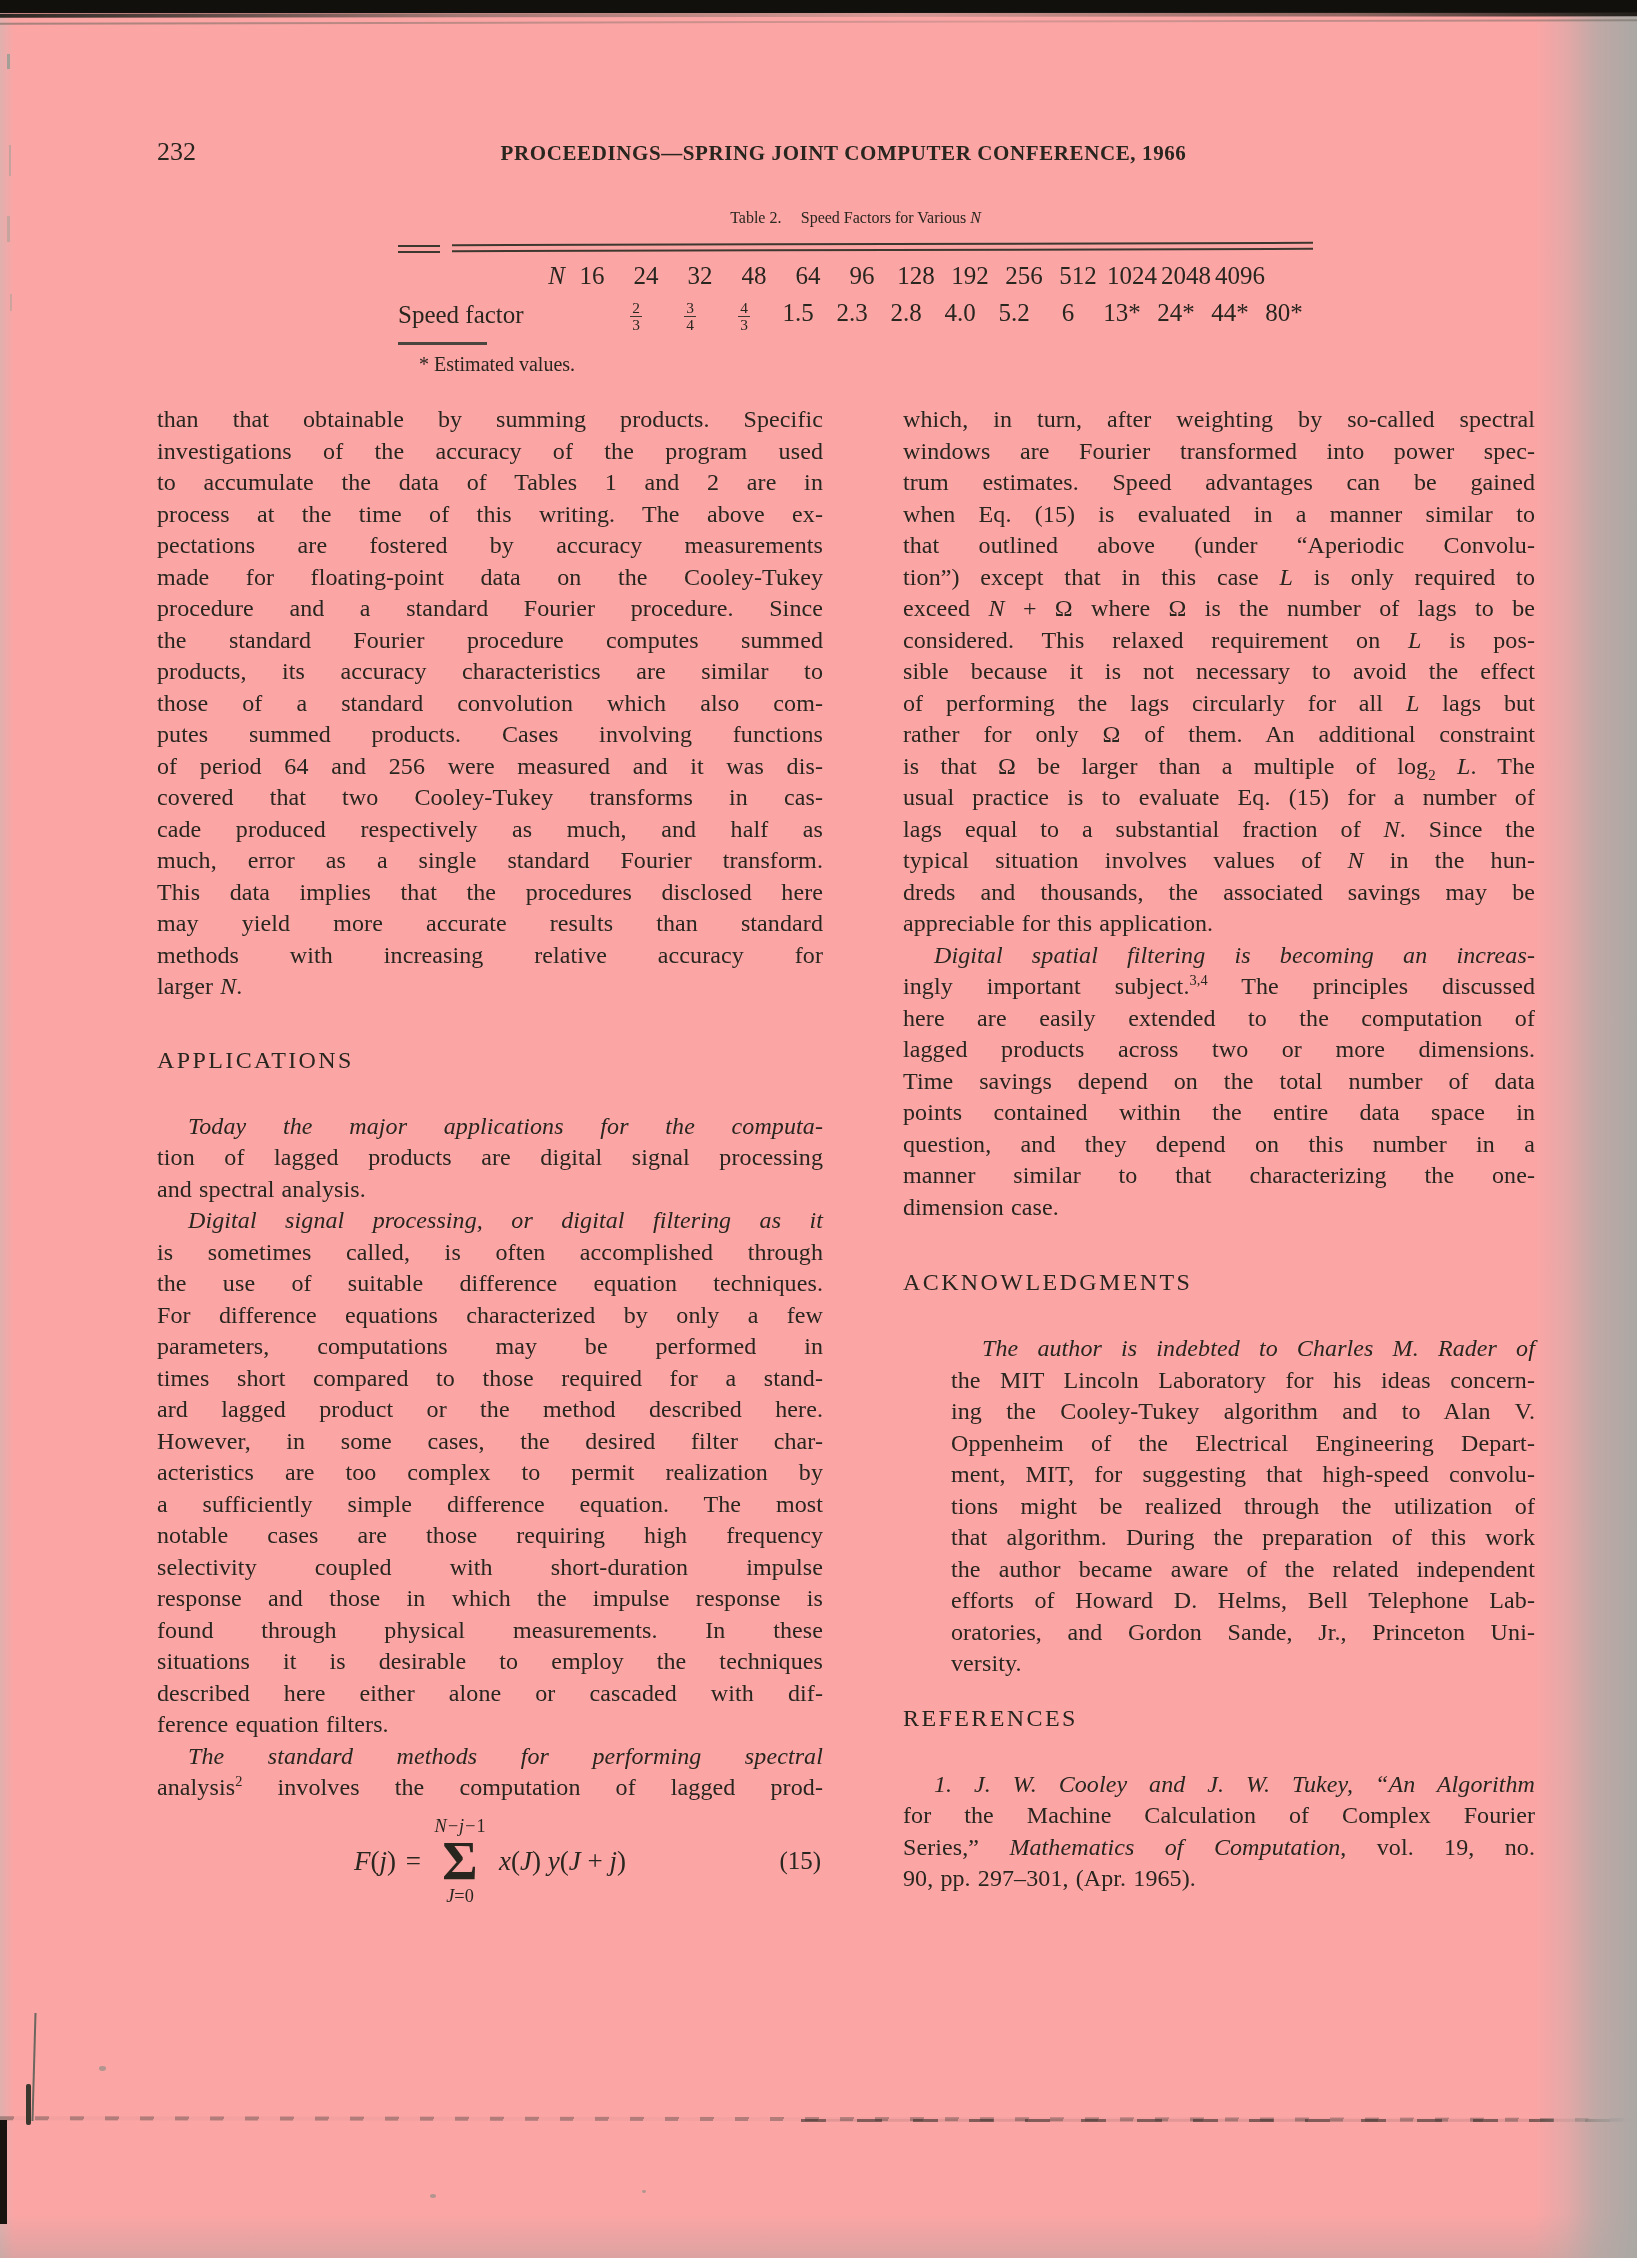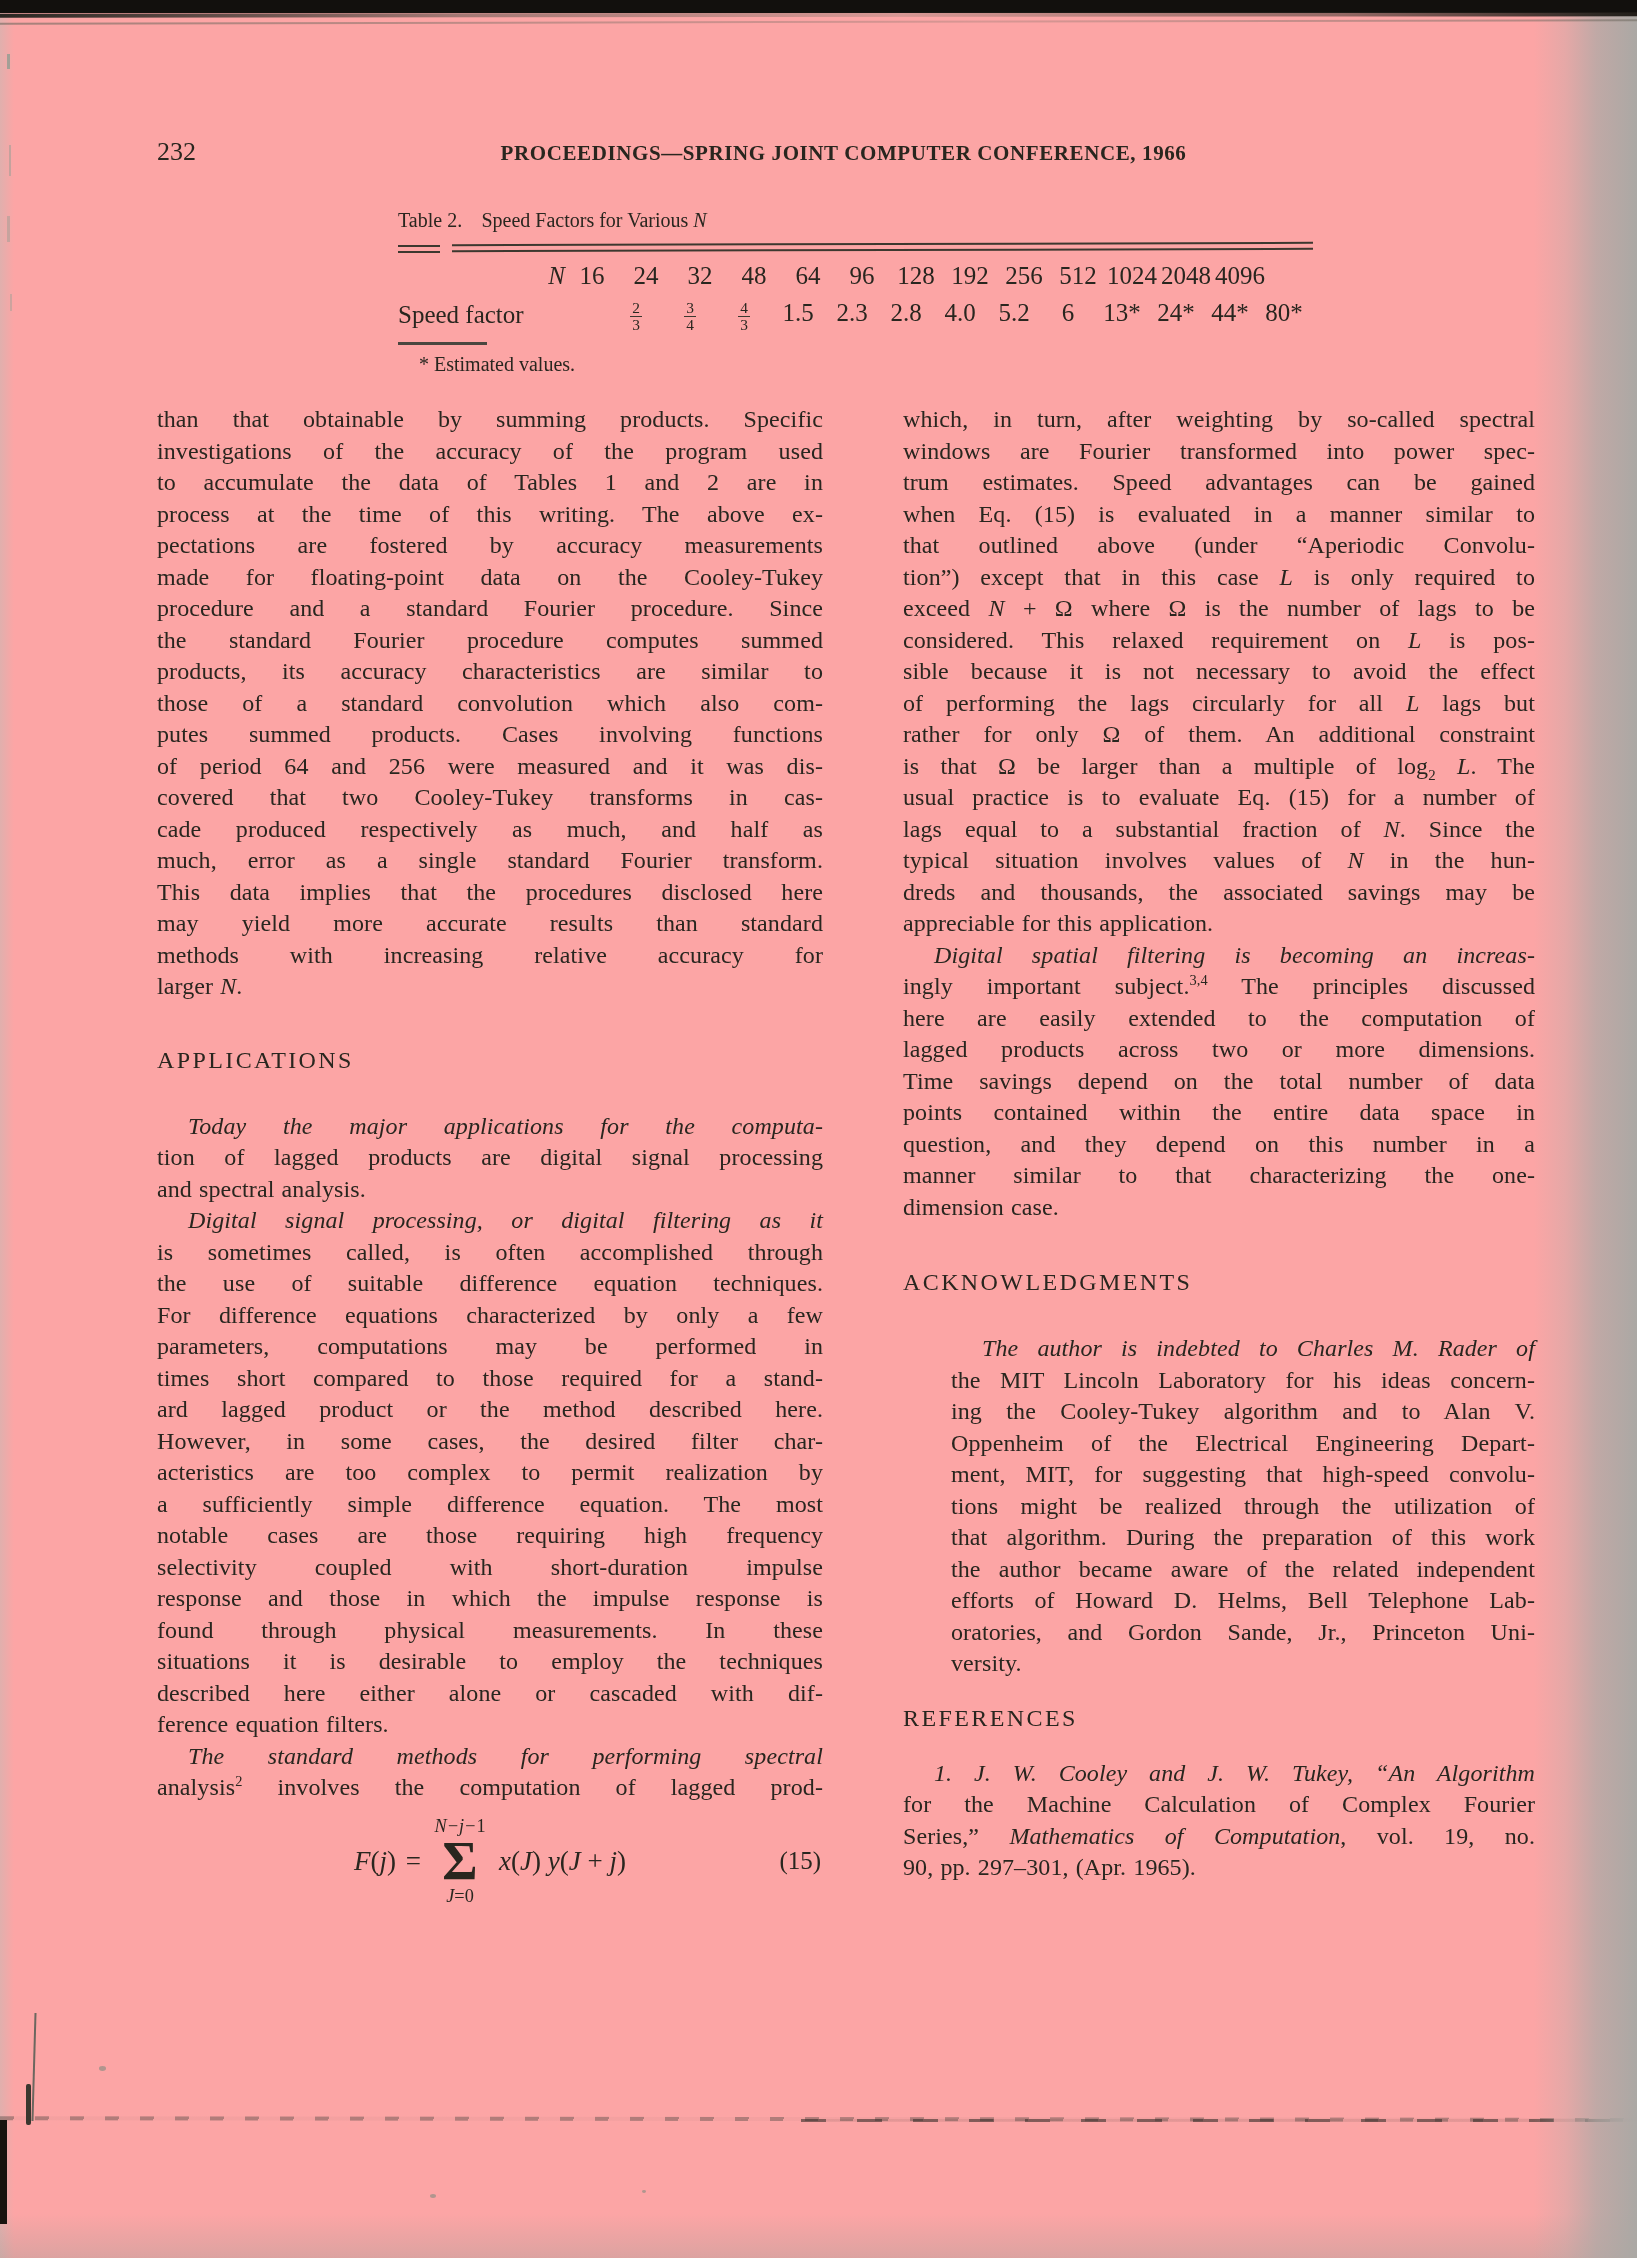--- a/index.html
+++ b/index.html
@@ -40,21 +40,21 @@
     background:linear-gradient(to top,rgba(160,158,152,.35),rgba(160,158,152,0));}
   .speck{position:absolute;background:#928e85;border-radius:50%;opacity:.7;z-index:3;}
   .s1{left:99px;top:2066px;width:6.8px;height:4.8px;}
   .s2{left:430px;top:2194px;width:5.8px;height:3.9px;}
   .s3{left:642px;top:2190px;width:3.9px;height:2.9px;}
   
   .pageno{position:absolute;left:157px;top:137px;font-size:26px;z-index:5;}
   .runhead{position:absolute;left:157px;top:141px;width:1373px;text-align:center;
     font-size:21px;font-weight:bold;letter-spacing:0.6px;z-index:5;}
   
-  .tcaption{position:absolute;left:398px;top:209px;width:915px;text-align:left;font-size:20px;z-index:5;}
+  .tcaption{position:absolute;left:398px;top:209px;width:915px;text-align:center;font-size:16px;z-index:5;}
   .cap-gap{display:inline-block;width:19.3px;}
   .table2{position:absolute;left:398px;top:243px;width:915px;z-index:5;}
   .rule-top{position:relative;height:8.7px;}
   .rule-stub,.rule-main{position:absolute;top:0;height:7.7px;
     border-top:2.4px solid #3c382f;border-bottom:2.4px solid #3c382f;box-sizing:border-box;}
   .rule-stub{left:0;width:42px;top:1.9px;}
   .rule-main{left:54px;right:0;transform:rotate(-0.15deg);}
   .trow{display:flex;}
   .trow-n{margin-top:9.7px;font-size:25px;line-height:29px;align-items:baseline;}
   .trow-s{margin-top:5.8px;font-size:25px;line-height:33px;align-items:center;gap:44px;}
@@ -267,21 +267,21 @@
         <div class="line">Oppenheim of the Electrical Engineering Depart-</div>
         <div class="line">ment, MIT, for suggesting that high-speed convolu-</div>
         <div class="line">tions might be realized through the utilization of</div>
         <div class="line">that algorithm.  During the preparation of this work</div>
         <div class="line">the author became aware of the related independent</div>
         <div class="line">efforts of Howard D. Helms, Bell Telephone Lab-</div>
         <div class="line">oratories, and Gordon Sande, Jr., Princeton Uni-</div>
         <div class="line ln-last">versity.</div>
       </div>
     <div class="shead" style="margin-top:23px;">REFERENCES</div>
-    <div class="para indent" style="margin-top:24px;">
+    <div class="para indent" style="margin-top:35px;">
         <div class="line">1.  J. W. Cooley and J. W. Tukey, “An Algorithm</div>
         <div class="line">for the Machine Calculation of Complex Fourier</div>
         <div class="line">Series,” <i>Mathematics of Computation</i>, vol. 19, no.</div>
         <div class="line ln-last">90, pp. 297–301, (Apr. 1965).</div>
       </div>
   </div>
 
 </div>
 
 

